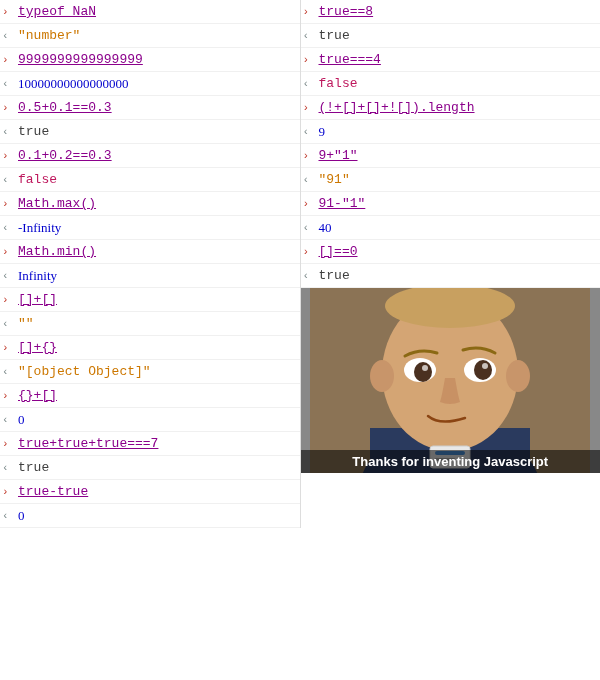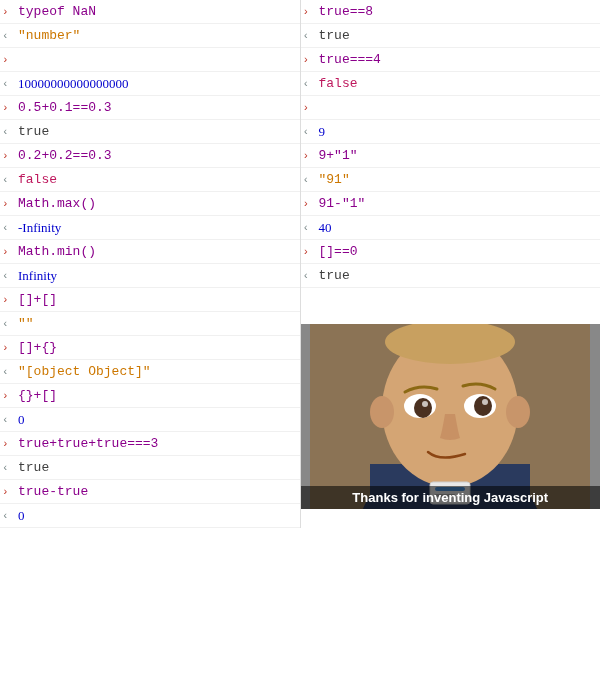--- a/index.html
+++ b/index.html
@@ -33,20 +33,21 @@
       min-width: 16px;
       font-size: 11px;
       color: #555;
       user-select: none;
     }
     .arrow.right { color: #c0392b; }
     .arrow.left { color: #7f8c8d; }
     .code-input {
       color: #8b008b;
       font-weight: normal;
+      text-decoration: underline;
     }
     .code-string {
       color: #cc7700;
     }
     .code-number {
       color: #0000cd;
       font-family: Liberation Serif, serif;
     }
     .code-boolean-false {
       color: #be185d;
@@ -55,21 +56,20 @@
       color: #404040;
     }
     .meme-img {
       width: 100%;
       height: 185px;
       background: #888;
       display: flex;
       align-items: flex-end;
       justify-content: center;
       overflow: hidden;
-      margin-top: 36px;
     }
     .meme-caption {
       position: absolute;
       bottom: 0;
       left: 0;
       right: 0;
       background: rgba(0,0,0,0.55);
       color: #fff;
       font-family: Arial, sans-serif;
       font-size: 13px;
@@ -90,36 +90,37 @@
       <div class="row">
         <span class="arrow right">›</span>
         <span class="code-input">typeof NaN</span>
       </div>
       <div class="row">
         <span class="arrow left">‹</span>
         <span class="code-string">"number"</span>
       </div>
       <div class="row">
         <span class="arrow right">›</span>
+        <span class="code-input">9999999999999999</span>
       </div>
       <div class="row">
         <span class="arrow left">‹</span>
         <span class="code-number">10000000000000000</span>
       </div>
       <div class="row">
         <span class="arrow right">›</span>
         <span class="code-input">0.5+0.1==0.3</span>
       </div>
       <div class="row">
         <span class="arrow left">‹</span>
         <span class="code-boolean-true">true</span>
       </div>
       <div class="row">
         <span class="arrow right">›</span>
-        <span class="code-input">0.2+0.2==0.3</span>
+        <span class="code-input">0.1+0.2==0.3</span>
       </div>
       <div class="row">
         <span class="arrow left">‹</span>
         <span class="code-boolean-false">false</span>
       </div>
       <div class="row">
         <span class="arrow right">›</span>
         <span class="code-input">Math.max()</span>
       </div>
       <div class="row">
@@ -153,21 +154,21 @@
       <div class="row">
         <span class="arrow right">›</span>
         <span class="code-input">{}+[]</span>
       </div>
       <div class="row">
         <span class="arrow left">‹</span>
         <span class="code-number">0</span>
       </div>
       <div class="row">
         <span class="arrow right">›</span>
-        <span class="code-input">true+true+true===3</span>
+        <span class="code-input">true+true+true===7</span>
       </div>
       <div class="row">
         <span class="arrow left">‹</span>
         <span class="code-boolean-true">true</span>
       </div>
       <div class="row">
         <span class="arrow right">›</span>
         <span class="code-input">true-true</span>
       </div>
       <div class="row">
@@ -188,20 +189,21 @@
       <div class="row">
         <span class="arrow right">›</span>
         <span class="code-input">true===4</span>
       </div>
       <div class="row">
         <span class="arrow left">‹</span>
         <span class="code-boolean-false">false</span>
       </div>
       <div class="row">
         <span class="arrow right">›</span>
+        <span class="code-input">(!+[]+[]+![]).length</span>
       </div>
       <div class="row">
         <span class="arrow left">‹</span>
         <span class="code-number">9</span>
       </div>
       <div class="row">
         <span class="arrow right">›</span>
         <span class="code-input">9+"1"</span>
       </div>
       <div class="row">

